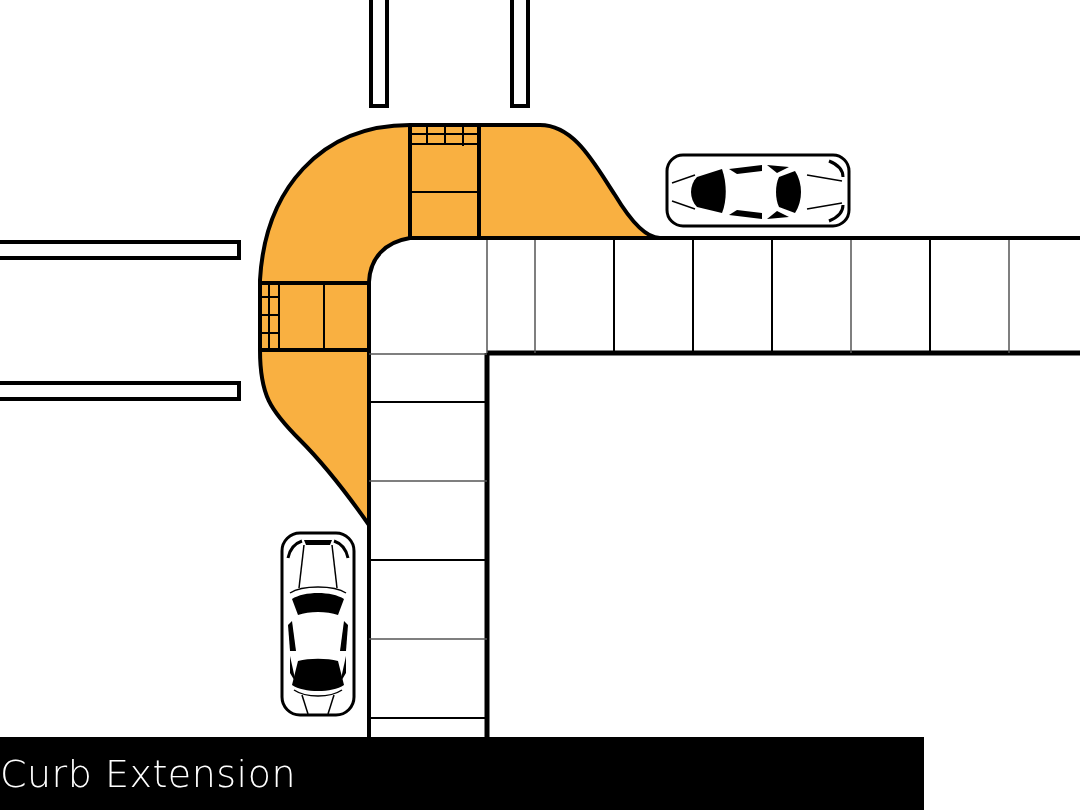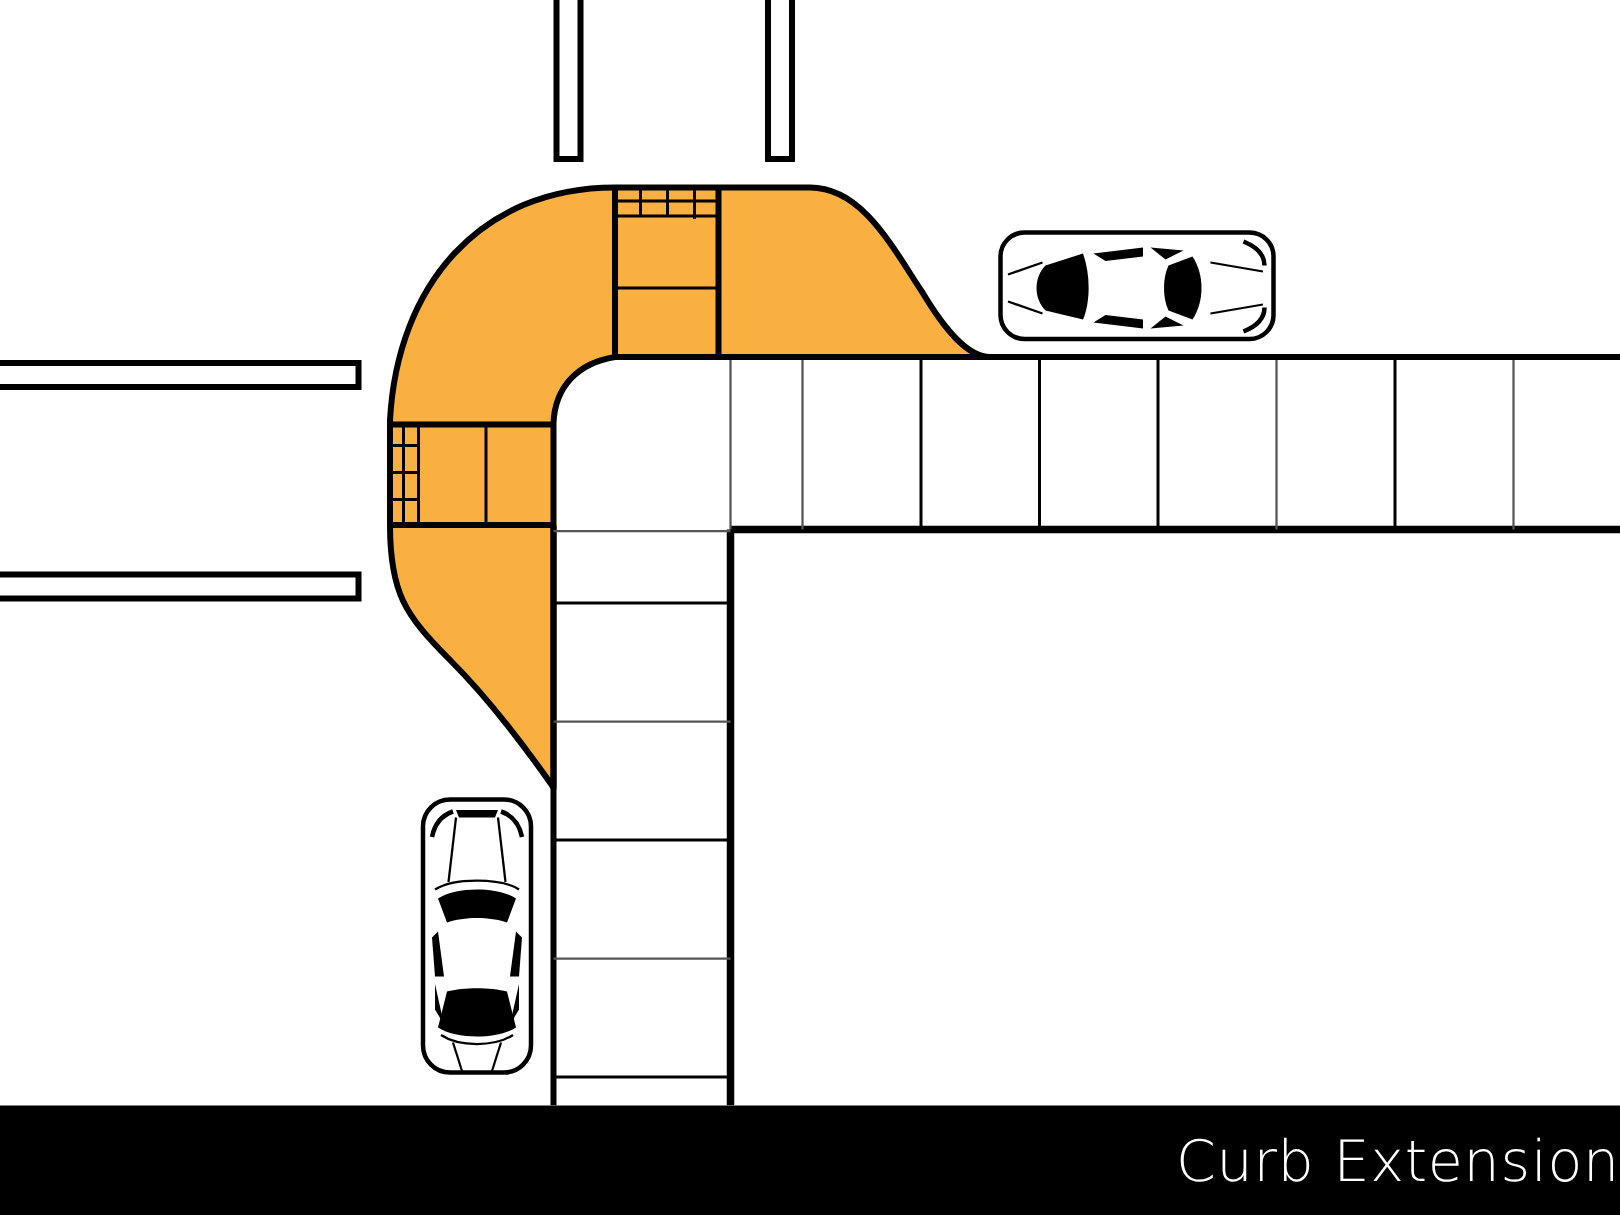--- a/index.html
+++ b/index.html
@@ -1,18 +1,18 @@
 <!DOCTYPE html>
 <html><head>
 <meta charset="utf-8">
 <style>
   html, body { margin:0; padding:0; background:#ffffff; }
   body { width:1080px; height:810px; position:relative; overflow:hidden; font-family:"Liberation Sans", sans-serif; }
   #scene { position:absolute; left:0; top:0; width:1080px; height:737px; }
-  #caption-bar { position:absolute; left:0; top:737px; width:1080px; height:73px; background:#000; display:flex; align-items:center; justify-content:flex-end; }
+  #caption-bar { position:absolute; left:0; top:737px; width:924px; height:73px; background:#000; display:flex; align-items:center; justify-content:flex-start; }
   #caption-text { color:#fff; font-size:38px; font-family:"DejaVu Sans", sans-serif; font-weight:300; letter-spacing:0.5px; }
 </style>
 </head>
 <body>
 
 <svg id="scene" viewBox="0 0 1080 737" width="1080" height="737" xmlns="http://www.w3.org/2000/svg">
 
   <g fill="#fff" stroke="#000" stroke-width="4">
     <rect x="371" y="-5" width="16" height="111"></rect>
     <rect x="512" y="-5" width="16" height="111"></rect>

